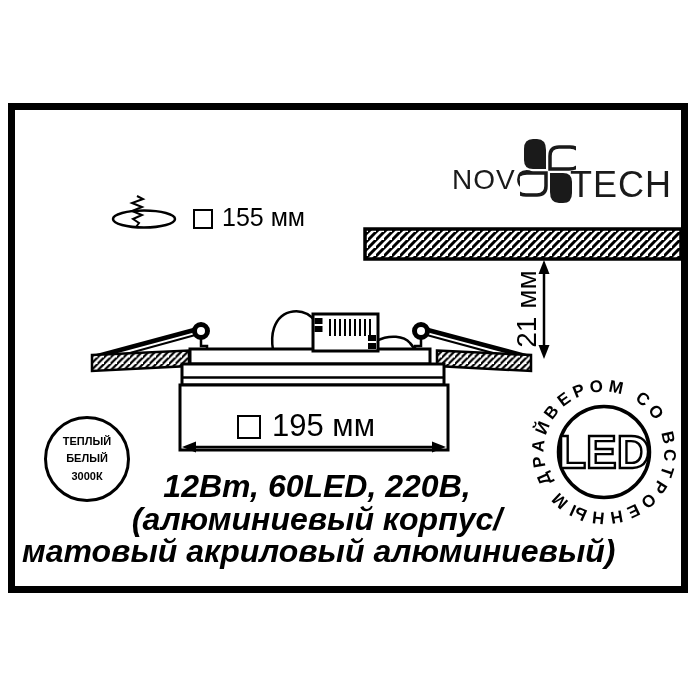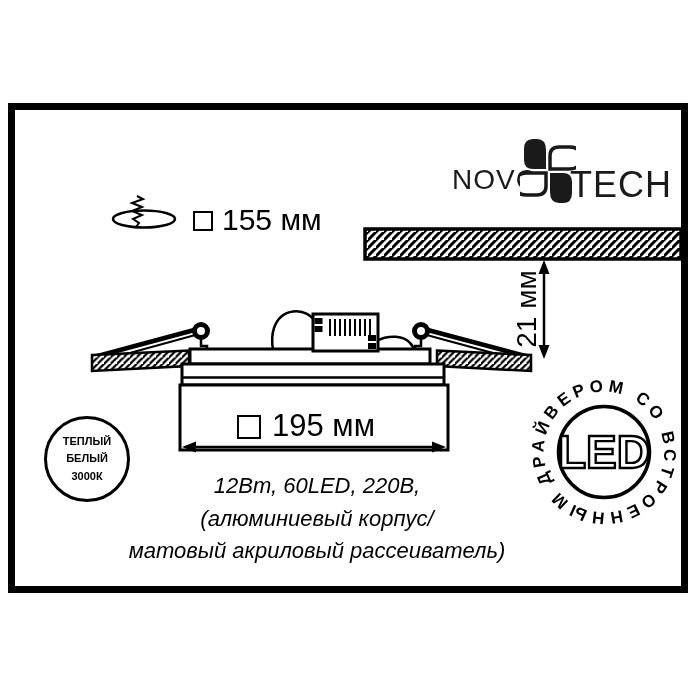--- a/index.html
+++ b/index.html
@@ -12,42 +12,42 @@
     position:absolute;left:8px;top:103px;width:680px;height:490px;
     border:7px solid #000;box-sizing:border-box;background:#fff;z-index:0;
   }
   svg.draw{position:absolute;left:0;top:0;z-index:1;}
   .logo{position:absolute;z-index:2;color:#1a1a1a;}
   .logo-novo{left:452px;top:164px;font-size:28px;letter-spacing:1px;font-weight:400;}
   .logo-tech{left:570px;top:164px;font-size:36px;letter-spacing:1px;font-weight:400;}
   .flower{position:absolute;left:520px;top:132px;z-index:2;}
   .dim-label{
     position:absolute;z-index:2;display:flex;align-items:center;
-    font-size:30px;white-space:nowrap;
+    font-size:25px;white-space:nowrap;
   }
   .cutout-label{left:193px;top:203px;gap:9px;}
   .bodywidth-label{left:237px;top:408px;gap:11px;font-size:31px;z-index:2;}
   .sq{display:inline-block;border:2.5px solid #000;background:#fff;}
   .sq-small{width:16px;height:16px;margin-top:2px;}
   .sq-big{width:20px;height:20px;margin-top:2px;}
   .depth-label{
     position:absolute;left:471px;top:294px;width:110px;height:30px;z-index:2;
     transform:rotate(-90deg);text-align:center;font-size:28px;white-space:nowrap;
   }
   .warm-badge{
     position:absolute;left:44px;top:416px;width:86px;height:86px;z-index:2;
     border:3.5px solid #000;border-radius:50%;box-sizing:border-box;
     display:flex;flex-direction:column;align-items:center;justify-content:center;
     font-weight:700;font-size:11px;line-height:17.5px;text-align:center;background:#fff;
   }
   .led-badge{position:absolute;left:524px;top:372px;z-index:2;}
   .specs{
     position:absolute;left:22px;top:470px;width:590px;z-index:2;
-    text-align:center;font-weight:400;font-style:italic;
-    font-size:22px;line-height:32.5px;white-space:nowrap;
+    text-align:center;font-weight:700;font-style:italic;
+    font-size:32px;line-height:32.5px;white-space:nowrap;
   }
 </style>
 </head>
 <body>
 
 <div class="frame"></div>
 
 <svg class="draw" width="700" height="700" viewBox="0 0 700 700">
   <defs>
     <pattern id="hatch8" patternUnits="userSpaceOnUse" width="8" height="8">
@@ -163,14 +163,14 @@
   <circle cx="80" cy="80" r="45.5" fill="#fff" stroke="#000" stroke-width="3.5"></circle>
   <text x="80" y="96" text-anchor="middle" font-family="Liberation Sans, sans-serif" font-weight="700" font-size="46" fill="#ffffff" stroke="#000000" stroke-width="2.4">LED</text>
   <text font-family="Liberation Sans, sans-serif" font-weight="700" font-size="17" letter-spacing="2" fill="#000">
     <textPath href="#ringPath" startOffset="0" textLength="368" lengthAdjust="spacing">ДРАЙВЕРОМ СО ВСТРОЕННЫМ</textPath>
   </text>
 </svg>
 
 <div class="specs">
   <div>12Вт, 60LED, 220В,</div>
   <div>(алюминиевый корпус/</div>
-  <div>матовый акриловый рассеиватель)</div>
+  <div>матовый акриловый алюминиевый)</div>
 </div>
 
 </body></html>

